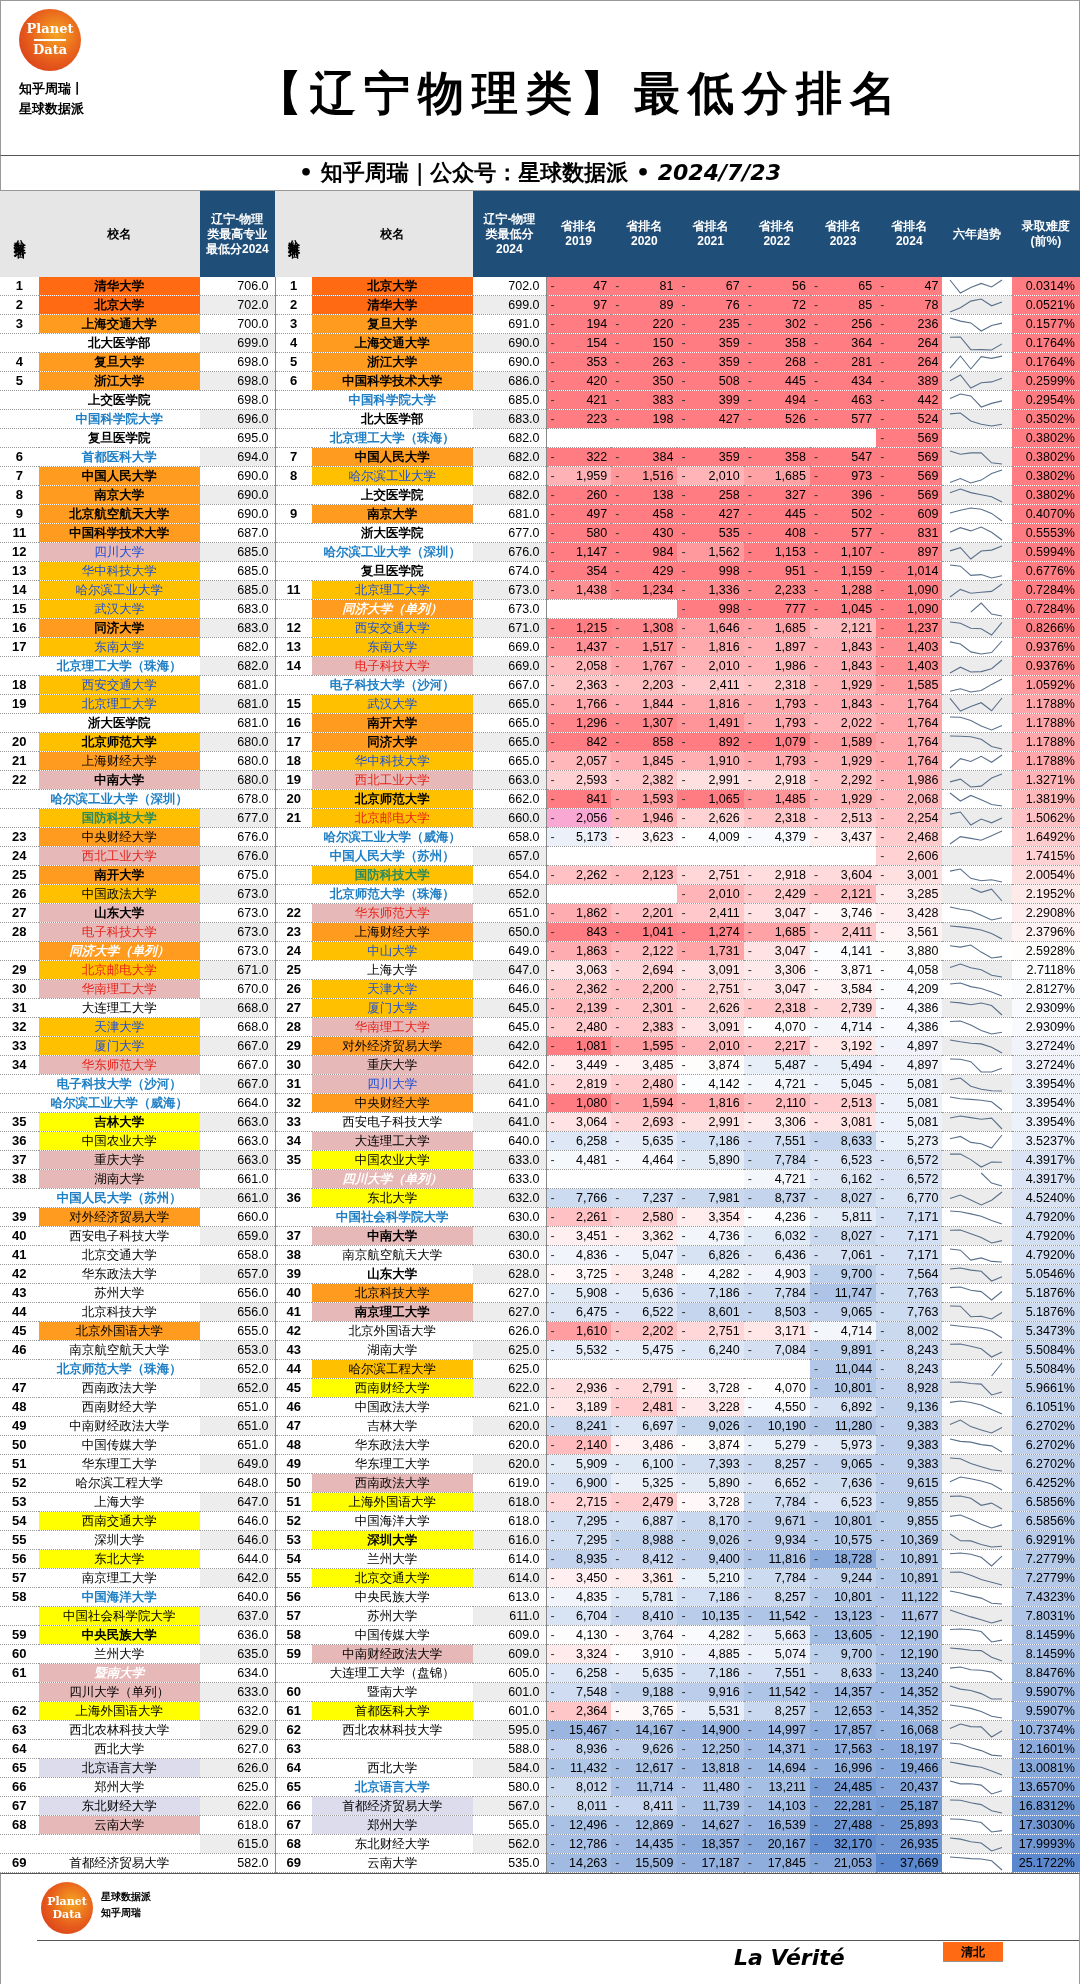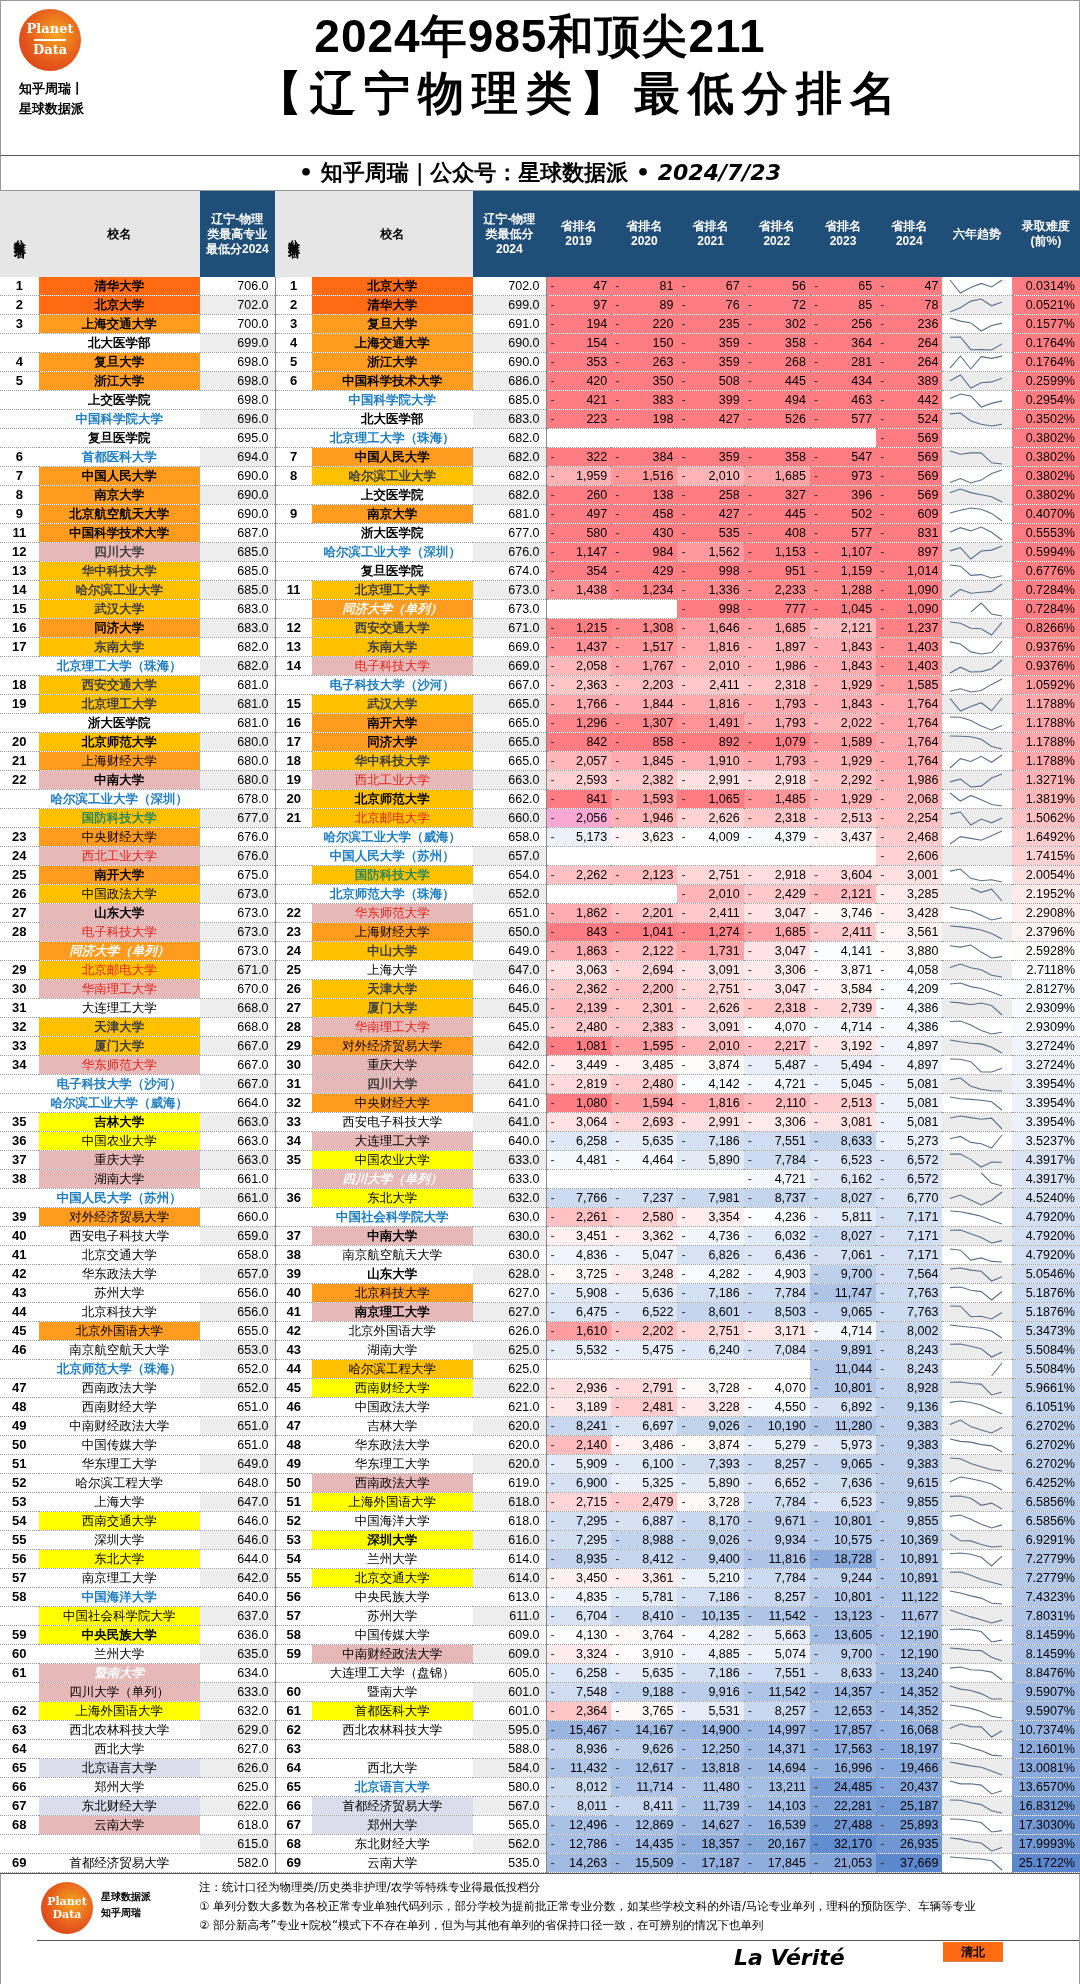--- a/index.html
+++ b/index.html
@@ -28,21 +28,21 @@
 td.trend svg{display:block}
 td.pct{text-align:right;padding-right:5px}
 tr.baseline td{font-weight:bold;font-size:13px;border-bottom:1px solid #555}
 .c-a{background:#ff6a13}
 .c-b{background:#ff9b1f}
 .c-c{background:#ffc000}
 .c-d{background:#ffff00}
 .c-p{background:#e6b8b7}
 .c-l{background:#dcdcec}
 .t-bold{font-weight:bold}
-.t-red{color:#404040;font-weight:bold}
+.t-red{color:#1d4ed8;font-weight:normal}
 .t-redn{color:#e8231a}
 .t-blue{color:#1f7fc4;font-weight:bold}
 .t-white{color:#fff;font-style:italic;font-weight:bold}
 .t-dgreen{color:#2e8b57;font-weight:bold}
 .footer{position:relative;height:192px;border:1px solid #999;border-top:1px solid #555}
 .flogo{position:absolute;left:40px;top:8px;width:52px;height:52px;border-radius:50%;background:radial-gradient(circle at 60% 40%,#f5a623 0%,#e8601c 50%,#d0301a 100%);color:#fff;font-family:"DejaVu Serif",serif;font-weight:bold;font-size:11px;display:flex;flex-direction:column;align-items:center;justify-content:center}
 .flogo-cap{position:absolute;left:100px;top:15px;font-size:10px;font-weight:bold;line-height:16px}
 .notes{position:absolute;left:198px;top:4px;font-size:11.5px;line-height:19px}
 .fline{position:absolute;left:36px;right:0;top:66px;border-top:1px solid #555}
 .motto{position:absolute;left:733px;top:70px;font-size:22px;font-weight:bold;font-style:italic;line-height:28px;font-family:"DejaVu Sans",sans-serif}
@@ -55,21 +55,20 @@
 <div class="header">
   <div class="logo">
     <span>Planet</span>
     <span class="bar"></span>
     <span>Data</span>
   </div>
   <div class="logo-cap">
     <div>知乎周瑞丨</div>
     <div>星球数据派</div>
   </div>
-  <div class="title1">2024年985和顶尖211</div>
   <div class="title2">【辽宁物理类】最低分排名</div>
 </div>
 <div class="subtitle">
   <span>• 知乎周瑞｜公众号：星球数据派 •</span>
   <i>2024/7/23</i>
 </div>
 
 <table>
   <colgroup>
     <col style="width:38px">
@@ -1783,25 +1782,20 @@
 
 <div class="footer">
   <div class="flogo">
     <span>Planet</span>
     <span>Data</span>
   </div>
   <div class="flogo-cap">
     <div>星球数据派</div>
     <div>知乎周瑞</div>
   </div>
-  <div class="notes">
-    <div>注：统计口径为物理类/历史类非护理/农学等特殊专业得最低投档分</div>
-    <div>① 单列分数大多数为各校正常专业单独代码列示，部分学校为提前批正常专业分数，如某些学校文科的外语/马论专业单列，理科的预防医学、车辆等专业</div>
-    <div>② 部分新高考”专业+院校“模式下不存在单列，但为与其他有单列的省保持口径一致，在可辨别的情况下也单列</div>
-  </div>
   <div class="fline"></div>
 
   <div class="motto">
     <div>La Vérité</div>
 
   </div>
   <div class="tiers" id="tiers">
       <div style="background: rgb(255, 106, 19);">清北</div>
     </div>
 

